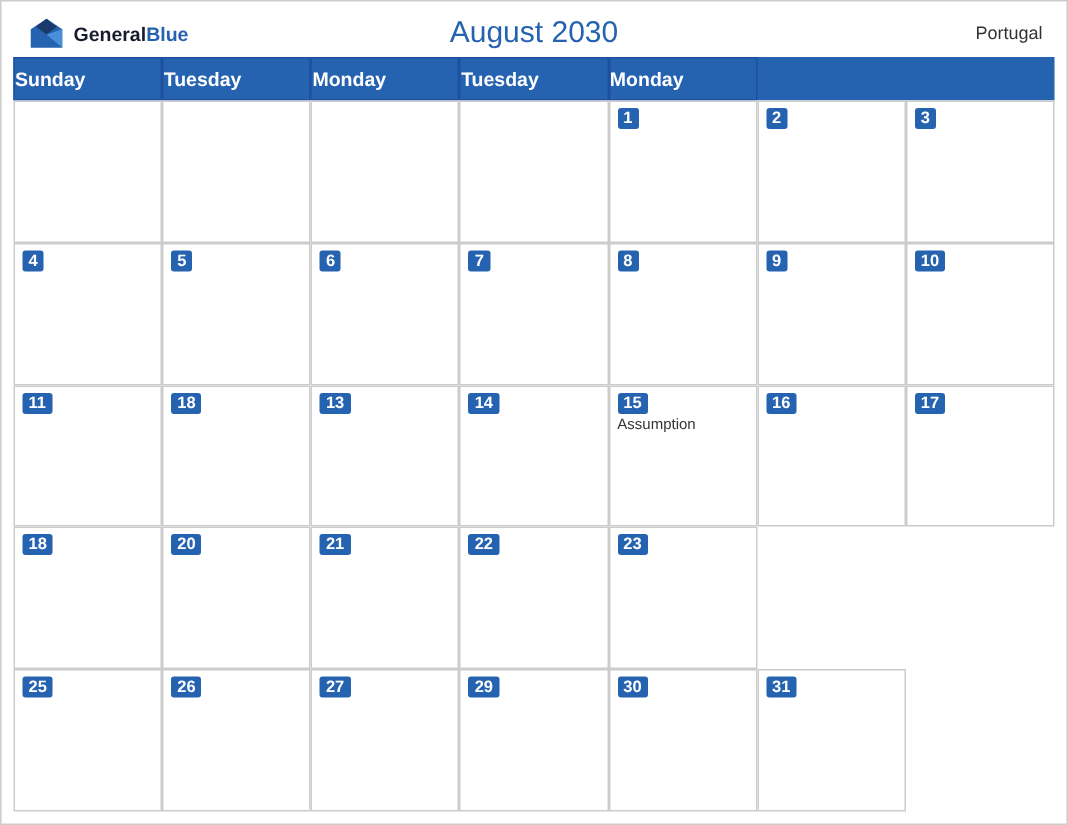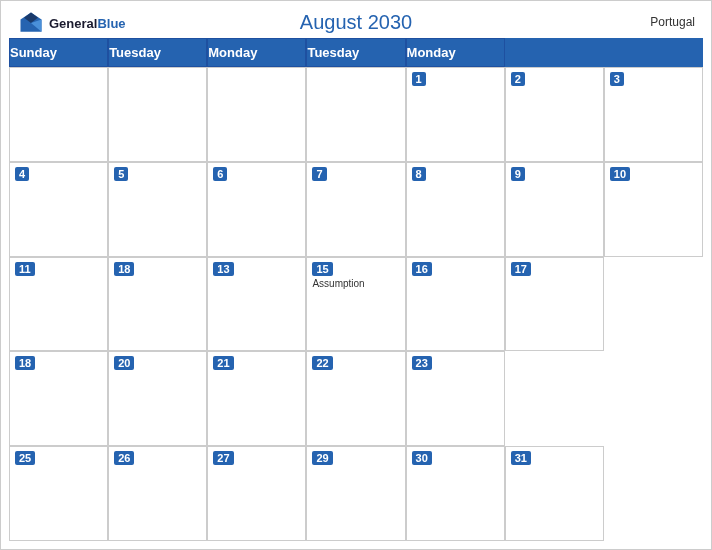--- a/index.html
+++ b/index.html
@@ -194,20 +194,23 @@
           <div class="day-cell">
             <div class="day-number blue-bg">11</div>
           </div>
           <div class="day-cell">
             <div class="day-number blue-bg">18</div>
           </div>
           <div class="day-cell">
             <div class="day-number blue-bg">13</div>
           </div>
           <div class="day-cell">
+            <div class="day-number blue-bg">14</div>
+          </div>
+          <div class="day-cell">
             <div class="day-number blue-bg">15</div>
             <div class="event-label">Assumption</div>
           </div>
           <div class="day-cell">
             <div class="day-number blue-bg">16</div>
           </div>
           <div class="day-cell">
             <div class="day-number blue-bg">17</div>
           </div>
         </div>

